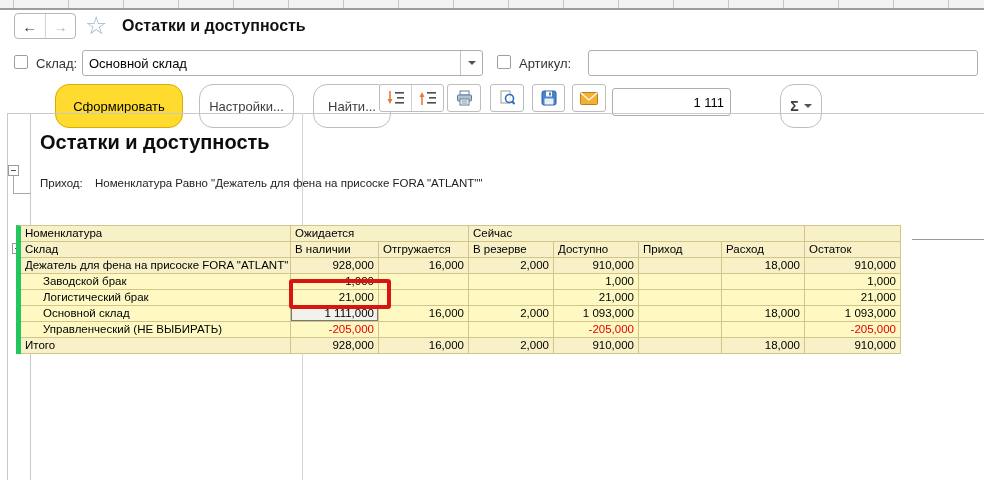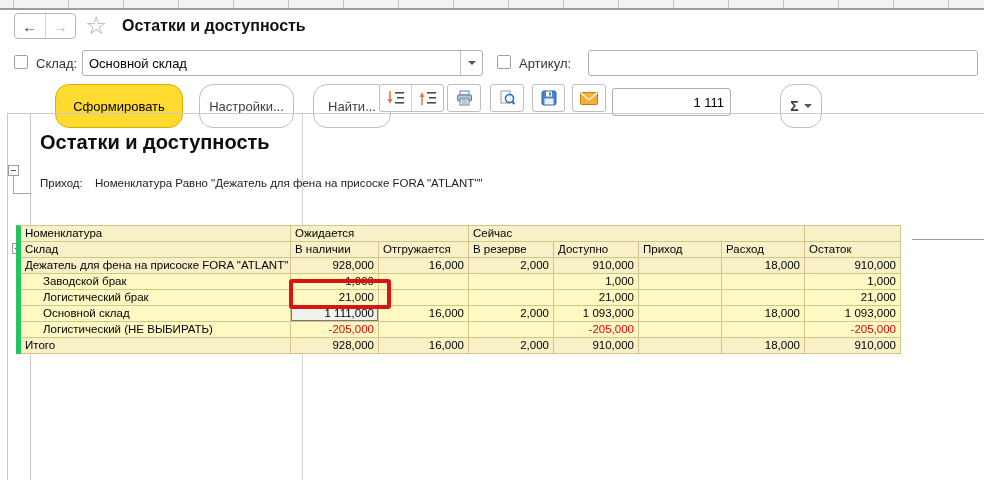--- a/index.html
+++ b/index.html
@@ -233,21 +233,21 @@
       <div class="c num"></div>
       <div class="c num">21,000</div>
       <div class="c indent">Основной склад</div>
       <div class="c num sel">1 111,000</div>
       <div class="c num">16,000</div>
       <div class="c num">2,000</div>
       <div class="c num">1 093,000</div>
       <div class="c num"></div>
       <div class="c num">18,000</div>
       <div class="c num">1 093,000</div>
-      <div class="c indent">Логистический (НЕ ВЫБИРАТЬ)</div>
+      <div class="c indent">Управленческий (НЕ ВЫБИРАТЬ)</div>
       <div class="c num neg">-205,000</div>
       <div class="c num"></div>
       <div class="c num"></div>
       <div class="c num neg">-205,000</div>
       <div class="c num"></div>
       <div class="c num"></div>
       <div class="c num neg">-205,000</div>
       <div class="c ylw">Итого</div>
       <div class="c num ylw">928,000</div>
       <div class="c num ylw">16,000</div>

